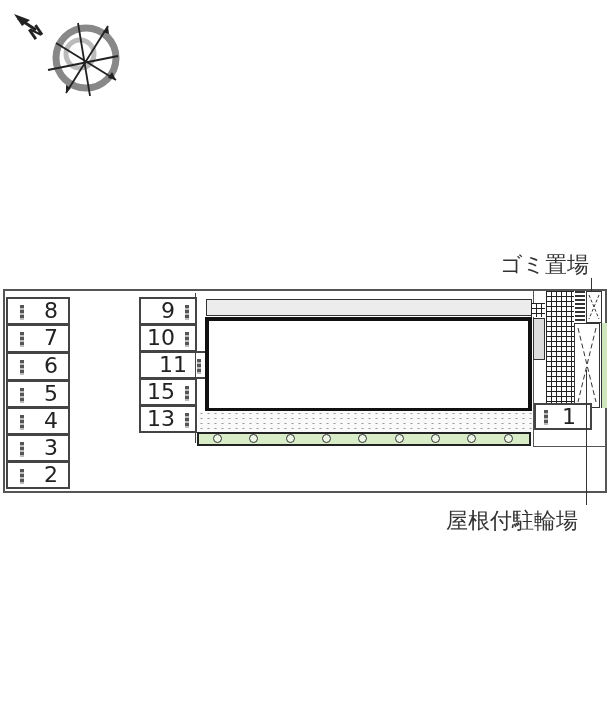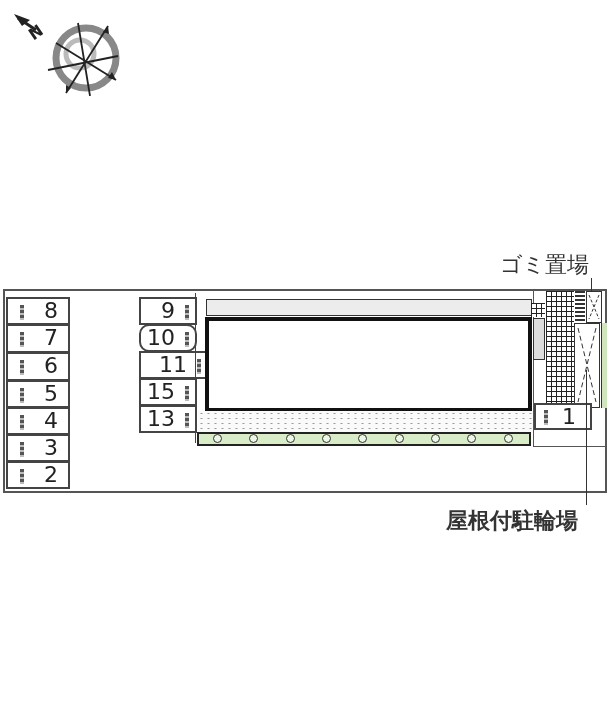--- a/index.html
+++ b/index.html
@@ -78,21 +78,21 @@
       <span class="car"></span>
       <span class="num">2</span>
     </div>
 </div>
 
 <div class="abs colR" style="left:139px;top:297px;width:58px;height:138px;">
   <div class="slot" style="left:0;top:0;width:58px;height:28px;">
       <span class="num">9</span>
       <span class="car"></span>
     </div>
-  <div class="slot" style="left:0;top:27px;width:58px;height:28px;border-radius:10px;">
+  <div class="slot" style="left:0;top:27px;width:58px;height:28px;">
       <span class="num">10</span>
       <span class="car"></span>
     </div>
   <div class="slot" style="left:0;top:54px;width:70px;height:28px;">
       <span class="num">11</span>
       <span class="car"></span>
     </div>
   <div class="slot" style="left:0;top:81px;width:58px;height:28px;">
       <span class="num">15</span>
       <span class="car"></span>
@@ -140,13 +140,13 @@
 <div class="abs" style="left:533px;top:446px;width:74px;height:1px;background:#555;"></div>
 
 <div class="abs slot slotR" style="left:534px;top:403px;width:58px;height:27px;">
   <span class="car" style="left:8px;top:5px;"></span>
   <span class="num">1</span>
 </div>
 
 <div class="abs leader" style="left:591px;top:278px;width:1px;height:14px;"></div>
 <div class="abs label" style="left:500px;top:250px;">ゴミ置場</div>
 <div class="abs leader" style="left:586px;top:370px;width:1px;height:135px;"></div>
-<div class="abs label" style="left:446px;top:506px;font-weight:bold;">屋根付駐輪場</div>
+<div class="abs label" style="left:446px;top:506px;">屋根付駐輪場</div>
 
 </body></html>

